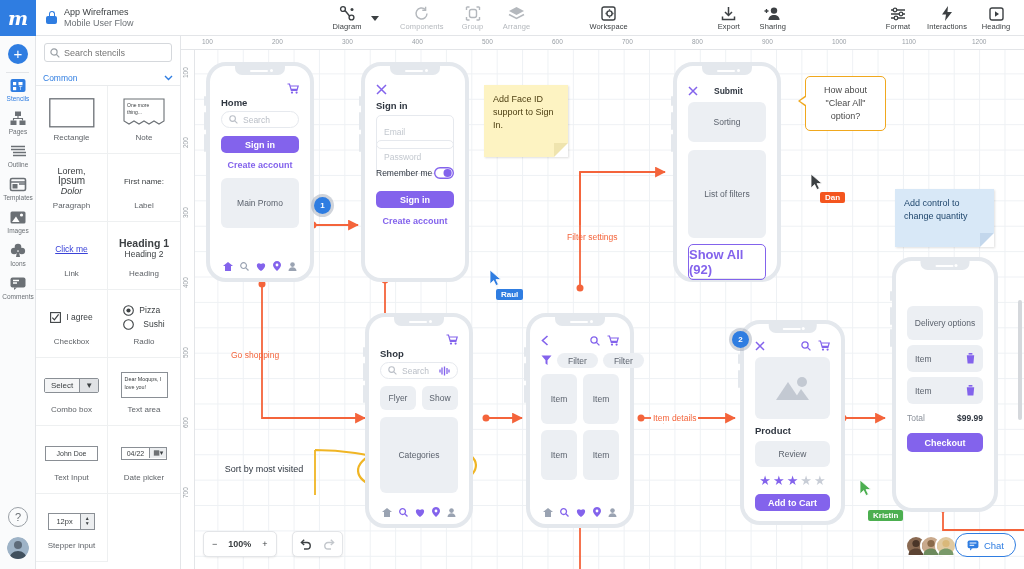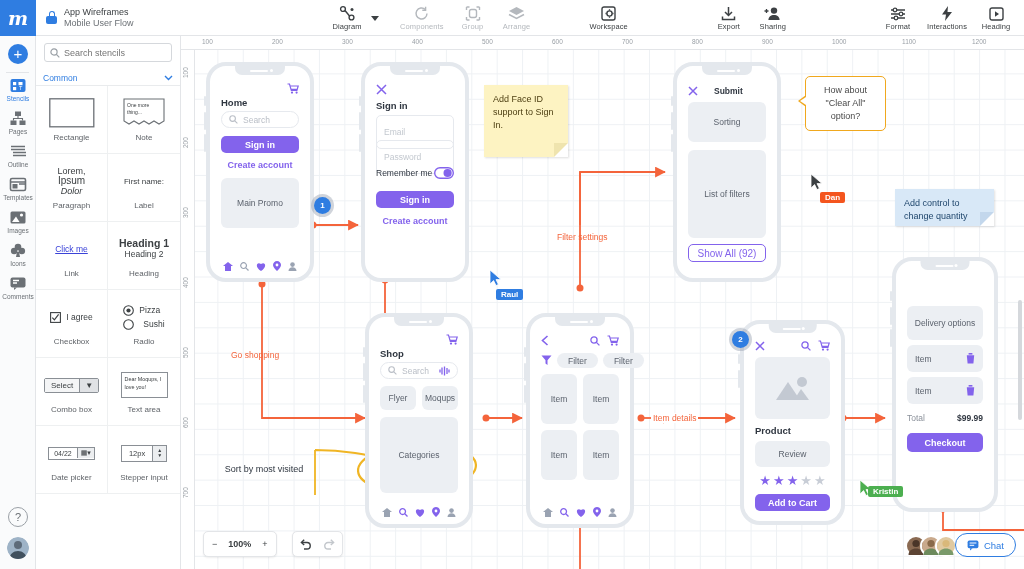--- a/index.html
+++ b/index.html
@@ -456,20 +456,26 @@
         </div>
       <div class="cap">Combo box</div>
     </div>
 
     <div class="sc">
       <div class="prev">
         <span style="border:1px solid #8a8f95;width:47px;height:26px;font-size:5.4px;color:#3c4043;padding:2px 3px;text-align:left;line-height:8px;display:block">Dear Moqups, I love you!</span>
         </div>
       <div class="cap">Text area</div>
     </div>
+    <div class="sc">
+      <div class="prev">
+        <span style="border:1px solid #8a8f95;padding:3px 11px;font-size:7px">John Doe</span>
+        </div>
+      <div class="cap">Text Input</div>
+    </div>
 
     <div class="sc">
       <div class="prev">
         <span style="display:flex;align-items:center;border:1px solid #8a8f95;font-size:7px">
           <span style="padding:2px 5px">04/22</span>
           <span style="padding:1px 3px;border-left:1px solid #8a8f95;background:#eceef0">▦▾</span>
           </span>
         </div>
       <div class="cap">Date picker</div>
     </div>
@@ -636,21 +642,21 @@
     <div class="ph-pad" style="top:20px;display:flex;align-items:center;gap:16px">
       <span>
         <svg width="10" height="10" viewBox="0 0 10 10">
             <path d="M1 1 L9 9 M9 1 L1 9" stroke="#8363ec" stroke-width="1.5"></path>
           </svg>
         </span>
       <span style="font-size:8.5px;font-weight:bold;color:#2f3640">Submit</span>
     </div>
     <div class="ph-pad gbox" style="top:36px;height:40px">Sorting</div>
     <div class="ph-pad gbox" style="top:84px;height:88px">List of filters</div>
-    <div class="ph-pad" style="top:178px;height:18px;border:1.4px solid #8363ec;border-radius:5px;display:flex;align-items:center;justify-content:center;font-size:10px;font-weight:normal;color:#8363ec">Show All (92)</div>
+    <div class="ph-pad" style="top:178px;height:36px;border:1.4px solid #8363ec;border-radius:5px;display:flex;align-items:center;justify-content:center;font-size:13px;font-weight:bold;color:#8363ec">Show All (92)</div>
   </div>
 
   <div class="phone" style="left:170px; top:263px; width:108px; height:215px;">
     <div class="notch"></div>
     <div class="side-btn" style="top:30px;height:10px"></div>
     <div class="side-btn" style="top:46px;height:18px"></div>
     <div class="side-btn" style="top:68px;height:18px"></div>
     <div class="ph-pad" style="top:17px;display:flex;justify-content:flex-end">
       <svg width="12" height="11" viewBox="0 0 12 11">
           <path d="M0.5 1h2l1.8 6.3h6.2" fill="none" stroke="#8363ec" stroke-width="1.2"></path>
@@ -667,21 +673,21 @@
             <path d="M5.8 5.8 L8.4 8.4" stroke="#b9bec6" stroke-width="1.1"></path>
           </svg>
         <span>Search</span>
       </span>
       <svg width="11" height="10" viewBox="0 0 11 10">
           <path d="M1 3.5v3M3 1.5v7M5.5 0.5v9M8 2v6M10 3.5v3" stroke="#8363ec" stroke-width="1.3"></path>
         </svg>
     </div>
     <div class="ph-pad" style="top:69px;display:flex;gap:6px">
       <div class="gbox" style="flex:1;height:24px">Flyer</div>
-      <div class="gbox" style="flex:1;height:24px">Moqups</div>
+      <div class="gbox" style="flex:1;height:24px">Show</div>
     </div>
     <div class="ph-pad gbox" style="top:100px;height:76px">Categories</div>
     <div class="tabbar">
       <svg width="10" height="9" viewBox="0 0 10 9">
           <path d="M5 0 L10 4 H8 V9 H2 V4 H0 Z" fill="#9aa3b2"></path>
         </svg>
       <svg width="9" height="9" viewBox="0 0 9 9">
           <circle cx="3.6" cy="3.6" r="2.9" fill="none" stroke="#8363ec" stroke-width="1.3"></circle>
           <path d="M5.8 5.8 L8.5 8.5" stroke="#8363ec" stroke-width="1.3"></path>
         </svg>
@@ -828,52 +834,52 @@
     <div class="ph-pad" style="top:152px;display:flex;justify-content:space-between;align-items:baseline">
       <span style="font-size:8.5px;color:#8b919b">Total</span>
       <span style="font-size:8.5px;font-weight:bold;color:#2f3640">$99.99</span>
     </div>
     <div class="ph-pad btn-primary" style="top:172px;height:19px">Checkout</div>
   </div>
 
   <div class="sticky" style="left:289px; top:35px; width:84px; height:72px;">
     <span>Add Face ID support to Sign In.</span>
   </div>
-  <div class="bluenote" style="left:700px; top:139px; width:99px; height:37px;">
+  <div class="bluenote" style="left:700px; top:139px; width:99px; height:58px;">
     <span>Add control to change quantity</span>
   </div>
   <div class="callout" style="left:610px; top:26px; width:81px; height:55px;">
     <span class="tail">
         <i></i>
       </span>
     <span>How about "Clear All" option?</span>
   </div>
 
   <div class="edge-label" style="left:36px; top:300px;">Go shopping</div>
-  <div class="edge-label" style="left:362px; top:182px;">Filter settings</div>
+  <div class="edge-label" style="left:372px; top:182px;">Filter settings</div>
   <div class="edge-label" style="left:456px; top:368px; transform:translate(0,-50%); background:#fff; padding:0 2px;">Item details</div>
   <div class="black-label" style="left:23px; top:413px; width:92px;">Sort by most visited</div>
 
   <div style="position:absolute;left:294px;top:220px">
     <svg width="13" height="16" viewBox="0 0 13 16">
         <path d="M1 0 L1 14 L4.6 10.6 L7 15.6 L9.4 14.4 L7 9.6 L12 9.6 Z" fill="#2f7de1" stroke="#fff" stroke-width="0.8"></path>
       </svg>
     <span class="cursor-tag" style="left:7px; top:19px; background:#2f7de1;">Raul</span>
   </div>
   <div style="position:absolute;left:615px;top:124px">
     <svg width="13" height="16" viewBox="0 0 13 16">
         <path d="M1 0 L1 14 L4.6 10.6 L7 15.6 L9.4 14.4 L7 9.6 L12 9.6 Z" fill="#3c4043" stroke="#fff" stroke-width="0.8"></path>
       </svg>
     <span class="cursor-tag" style="left:10px; top:18px; background:#f4551e;">Dan</span>
   </div>
   <div style="position:absolute;left:664px;top:430px">
     <svg width="13" height="16" viewBox="0 0 13 16">
         <path d="M1 0 L1 14 L4.6 10.6 L7 15.6 L9.4 14.4 L7 9.6 L12 9.6 Z" fill="#4caf50" stroke="#fff" stroke-width="0.8"></path>
       </svg>
-    <span class="cursor-tag" style="left:9px; top:6px; background:#4caf50;">Kristin</span>
+    <span class="cursor-tag" style="left:9px; top:30px; background:#4caf50;">Kristin</span>
   </div>
 
   <div id="vscroll"></div>
 </div>
 
 <div id="zoombar">
   <div>−</div>
   <div style="font-weight:bold">100%</div>
   <div>+</div>
 </div>

